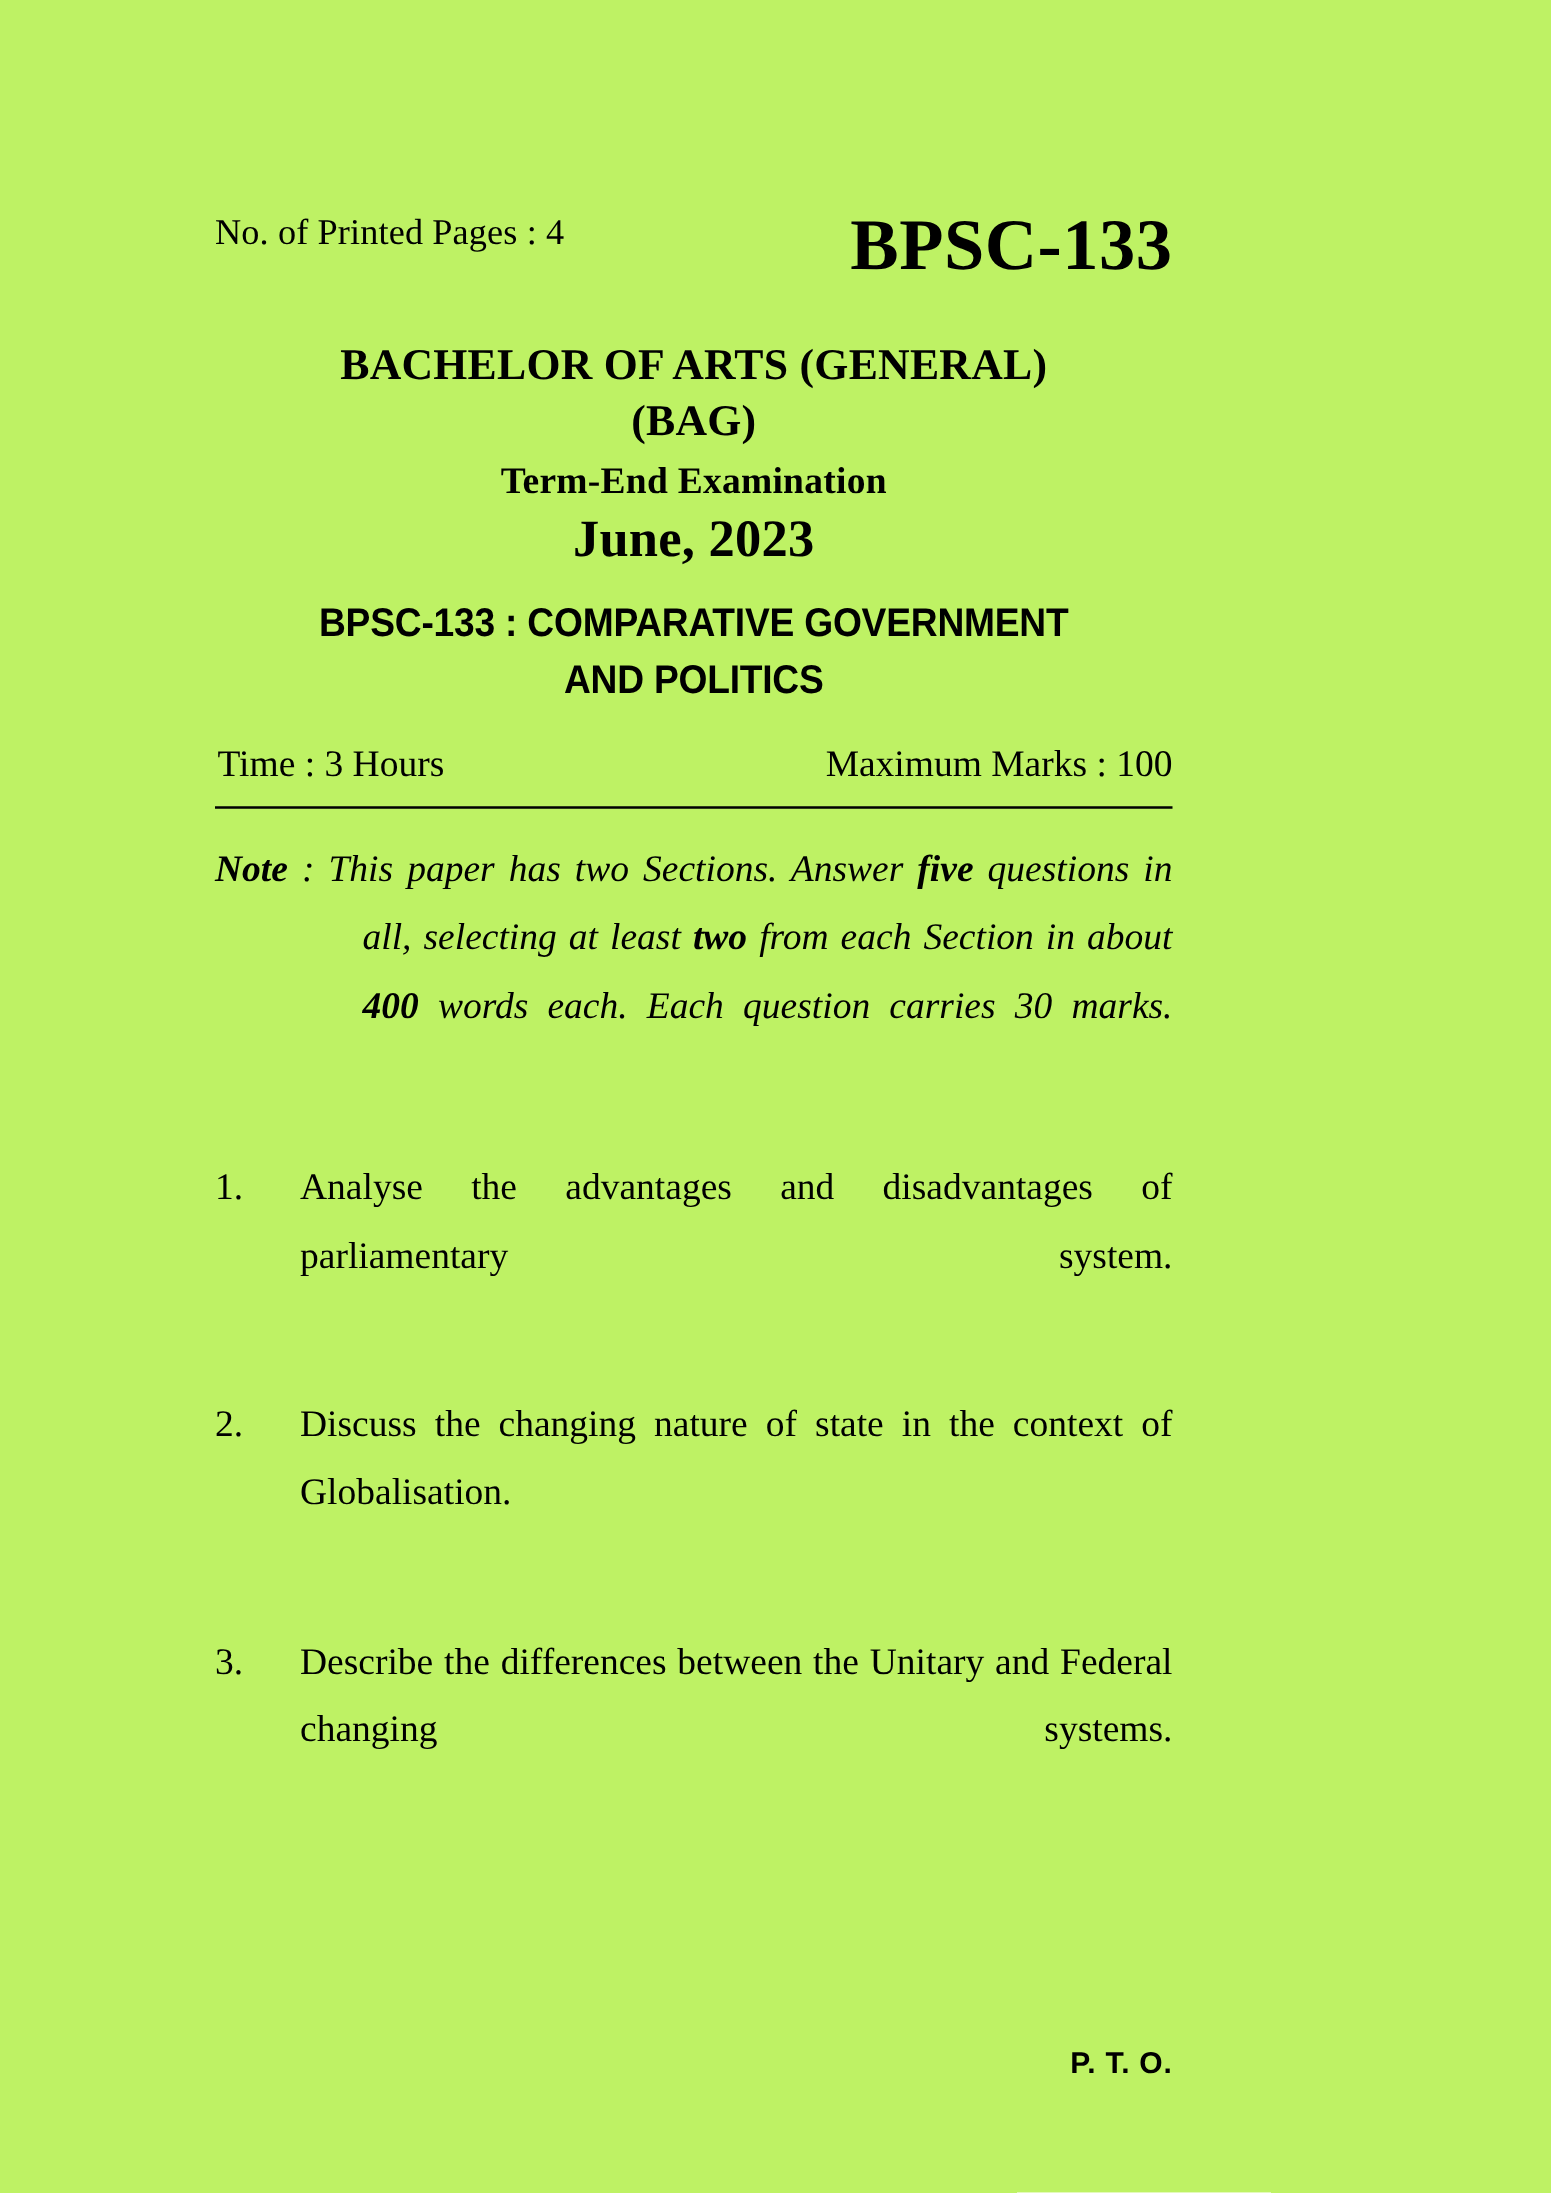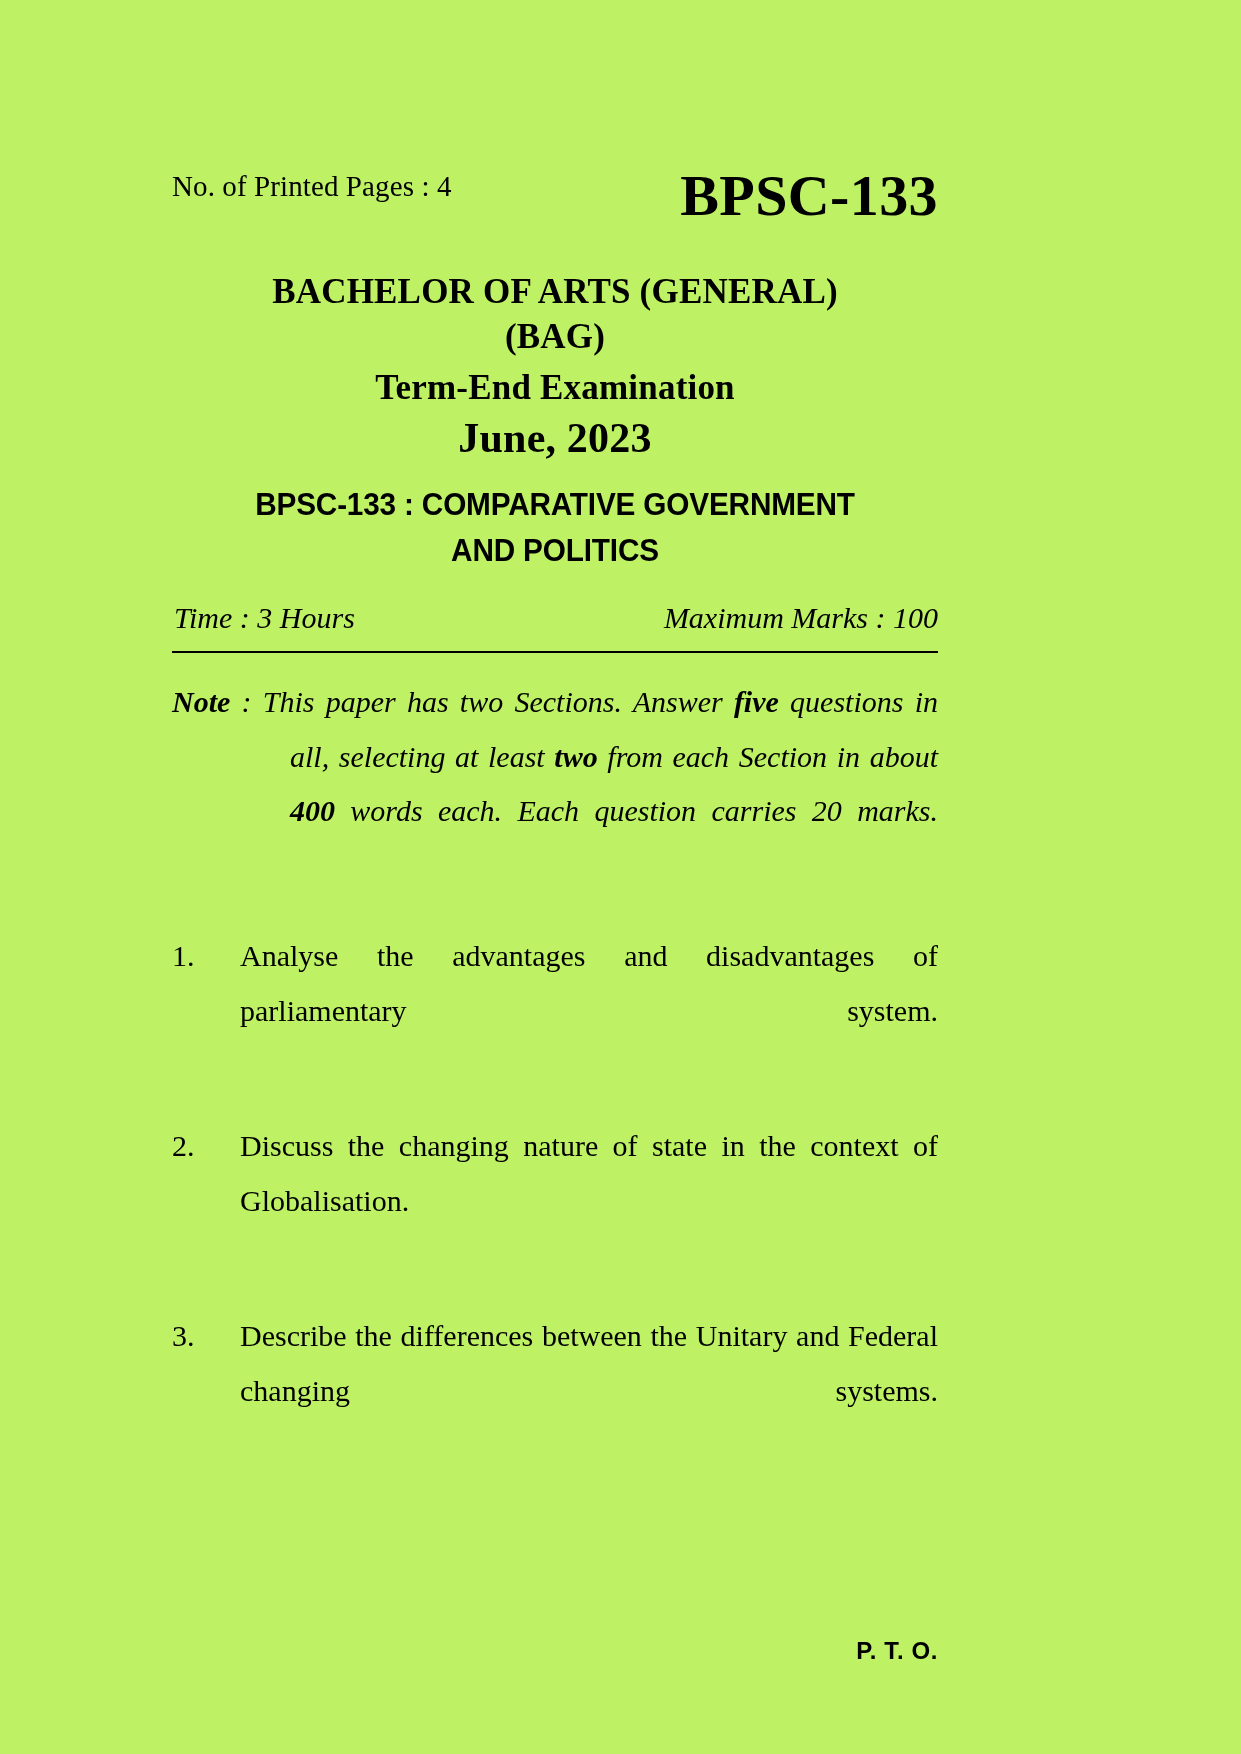--- a/index.html
+++ b/index.html
@@ -76,21 +76,21 @@
 
   .title-line.degree {
     font-size: 35px;
   }
 
   .title-line.bag {
     font-size: 35px;
   }
 
   .title-line.term {
-    font-size: 35px;
+    font-size: 30px;
     margin-top: 6px;
   }
 
   .title-line.session {
     font-size: 42px;
     margin-top: 2px;
   }
 
   
   .course-title {
@@ -104,21 +104,20 @@
     transform: scaleX(0.93);
     transform-origin: center top;
   }
 
   
   .time-marks {
     position: relative;
     margin-top: 28px;
     height: 44px;
     font-family: "Liberation Serif", serif;
-    font-style: italic;
     font-size: 30px;
   }
 
   .time-marks .time {
     position: absolute;
     left: 2px;
     top: 0;
     white-space: nowrap;
   }
 
@@ -245,21 +244,21 @@
       <div>AND POLITICS</div>
     </div>
 
     <div class="time-marks">
       <span class="time">Time : 3 Hours</span>
       <span class="marks">Maximum Marks : 100</span>
     </div>
     <hr class="rule">
 
     <p class="note">
-      <b class="note-label">Note</b><span> : </span><span>This paper has two Sections. Answer </span><b>five</b><span> questions in all, selecting at least </span><b>two</b><span> from each Section in about </span><b>400</b><span> words each. Each question carries 20 marks.</span>
+      <b class="note-label">Note</b><span> : </span><span>This paper has two Sections. Answer </span><b>five</b><span> questions in all, selecting at least </span><b>two</b><span> from each Section in about </span><b>400</b><span> words each. Each question carries 30 marks.</span>
     </p>
 
 
     <div class="questions">
 
       <div class="question">
         <span class="qnum">1.</span>
         <span class="qtext">Analyse the advantages and disadvantages of parliamentary system.</span>
       </div>
 

